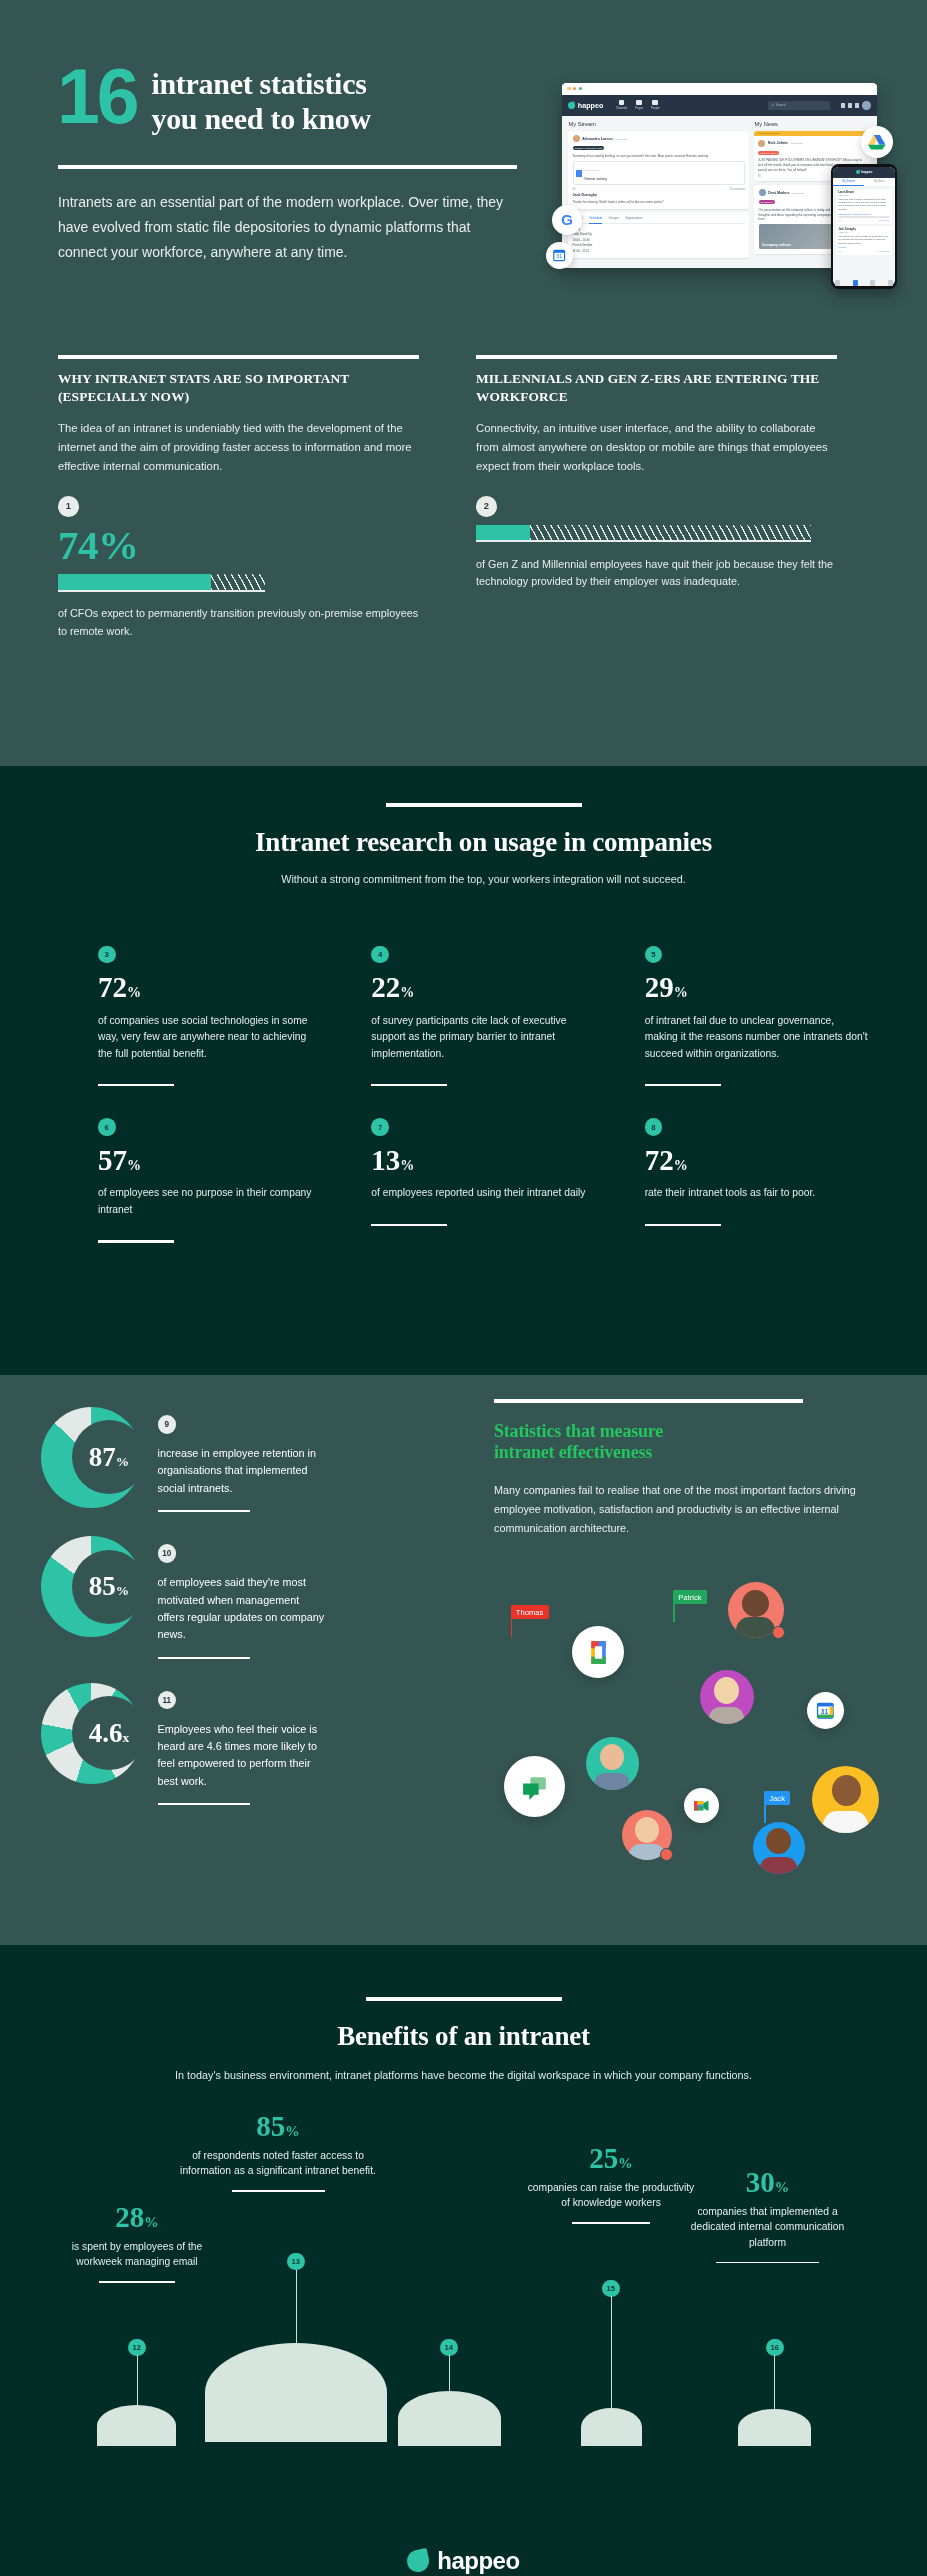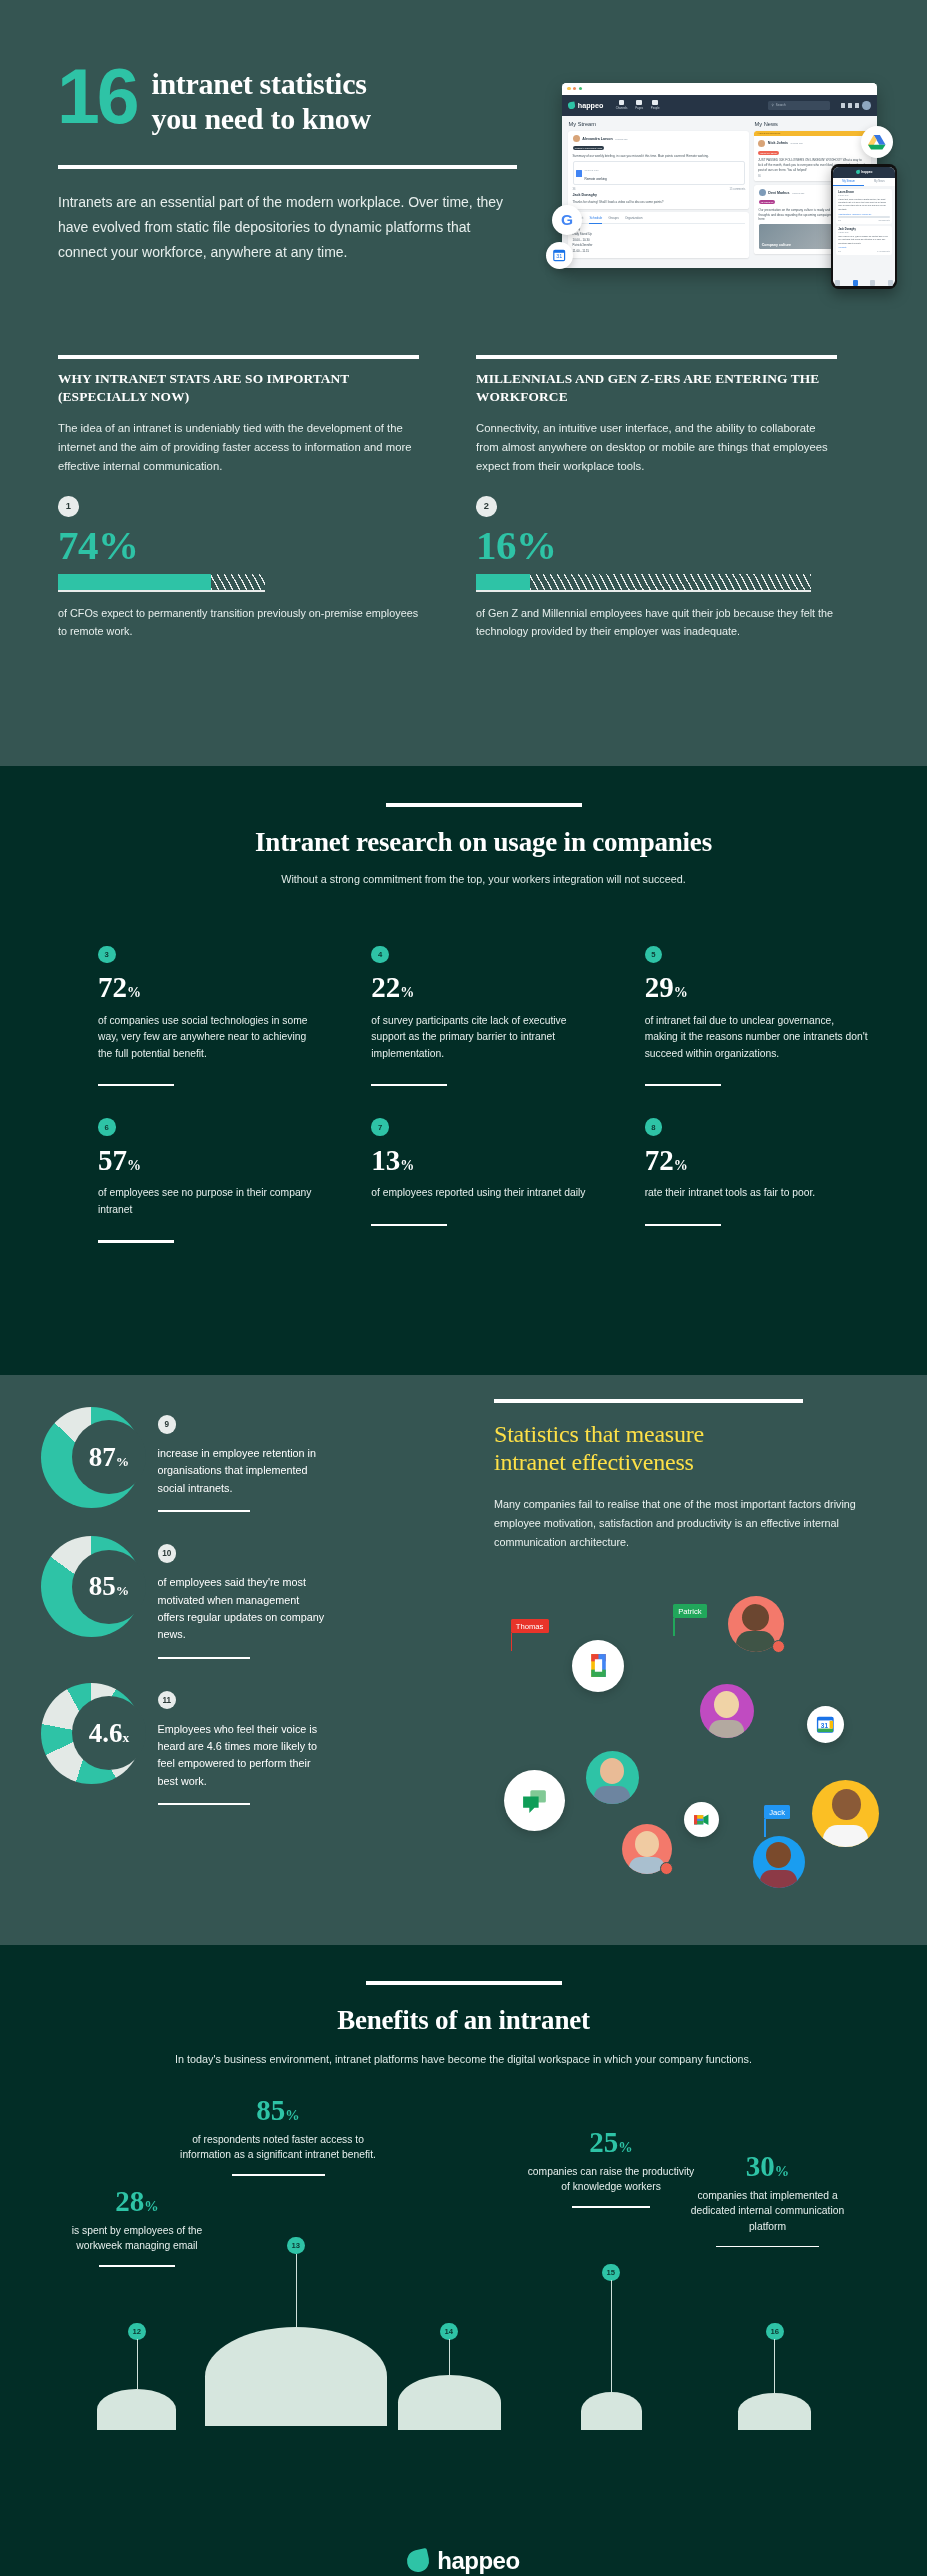--- a/index.html
+++ b/index.html
@@ -113,21 +113,21 @@
   .donut .hole{position:absolute;left:31px;top:13.4px;width:74px;height:74px;border-radius:50%;background:#355552;display:flex;align-items:center;justify-content:center;}
   .donut .val{font-family:"Liberation Serif",serif;font-weight:bold;font-size:27px;color:#fff;line-height:1;}
   .donut .val .u{font-size:13.4px;}
   .dtxt{padding-top:8.2px;width:170px;}
   .dbadge{width:18.5px;height:18.5px;border-radius:50%;background:#e8eceb;color:#2b3a38;font-size:8.2px;font-weight:bold;display:flex;align-items:center;justify-content:center;}
   .dp{font-size:10.8px;line-height:1.6;color:#fff;margin-top:11.3px;}
   .drule{width:92px;height:2.1px;background:#fff;margin-top:13.4px;}
 
   .eff-right{position:absolute;left:453px;top:23px;width:412px;}
   .eff-rule{width:309px;height:3.6px;background:#fff;}
-  .eff-h2{font-family:"Liberation Serif",serif;font-weight:normal;font-size:24px;line-height:1.16;color:#fde047;margin-top:18.5px;letter-spacing:-0.2px;}
+  .eff-h2{font-family:"Liberation Serif",serif;font-weight:bold;font-size:18px;line-height:1.16;color:#22c55e;margin-top:18.5px;letter-spacing:-0.2px;}
   .eff-p{font-size:10.8px;line-height:1.74;color:#eaf1ef;margin-top:18.5px;width:376px;}
 
   .cluster{position:relative;width:412px;height:289px;margin-top:12.4px;}
   .cl{position:absolute;border-radius:50%;overflow:hidden;}
   .cl-app{background:#fff;box-shadow:0 3.1px 9.3px rgba(0,0,0,.18);display:flex;align-items:center;justify-content:center;}
   .flagwrap{position:absolute;}
   .flag{color:#fff;font-size:7.7px;padding:2.6px 5.2px;border-radius:1.5px;white-space:nowrap;}
   .flagpole{width:1.5px;height:17.5px;}
   .presence{position:absolute;right:1px;bottom:3.1px;width:13.4px;height:13.4px;border-radius:50%;background:#ee6352;border:1.5px solid #355552;}
 
@@ -346,21 +346,20 @@
           <div class="barfill" style="width:74%"></div>
           <div class="barhatch" style="width:26%"></div>
         </div>
         <div class="undertxt">of CFOs expect to permanently transition previously on-premise employees to remote work.</div>
       </div>
       <div class="col">
         <div class="col-rule"></div>
         <div class="col-h">MILLENNIALS AND GEN Z-ERS ARE ENTERING THE WORKFORCE</div>
         <div class="col-p">Connectivity, an intuitive user interface, and the ability to collaborate from almost anywhere on desktop or mobile are things that employees expect from their workplace tools.</div>
         <div class="badge">2</div>
-        <div class="bigpct">16%</div>
         <div class="barwrap wide">
           <div class="barfill" style="width:16%"></div>
           <div class="barhatch" style="width:84%"></div>
         </div>
         <div class="undertxt">of Gen Z and Millennial employees have quit their job because they felt the technology provided by their employer was inadequate.</div>
       </div>
     </div>
   </div>
 
   <div class="sec sec-research">
@@ -545,21 +544,21 @@
           <div class="cl" style="left:259px;top:272px;width:52px;height:52px;background:#1a9df0">
             <div style="position:absolute;left:13.4px;top:6.2px;width:25px;height:26px;border-radius:50%;background:#7a4a2c"></div>
             <div style="position:absolute;left:7.2px;bottom:0;width:37px;height:17.5px;border-radius:11.3px 11.3px 0 0;background:#8c3a46"></div>
           </div>
         </div>
       </div>
     </div>
   </div>
 
   <div class="sec sec-benefits">
-    <div class="ctr" style="padding-top:36px">
+    <div class="ctr" style="padding-top:52px">
       <div class="sec-rule"></div>
       <div class="sec-h2">Benefits of an intranet</div>
       <div class="sec-sub" style="width:659px;margin:14.4px auto 0;line-height:1.6">In today's business environment, intranet platforms have become the digital workspace in which your company functions.</div>
     </div>
 
     <div class="ben-items" style="margin-top:28px">
 
       <div class="ben" style="left:175px;top:0px;width:206px">
         <div class="benpct"><span>85</span><span class="u">%</span></div>
         <div class="benp">of respondents noted faster access to information as a significant intranet benefit.</div>

